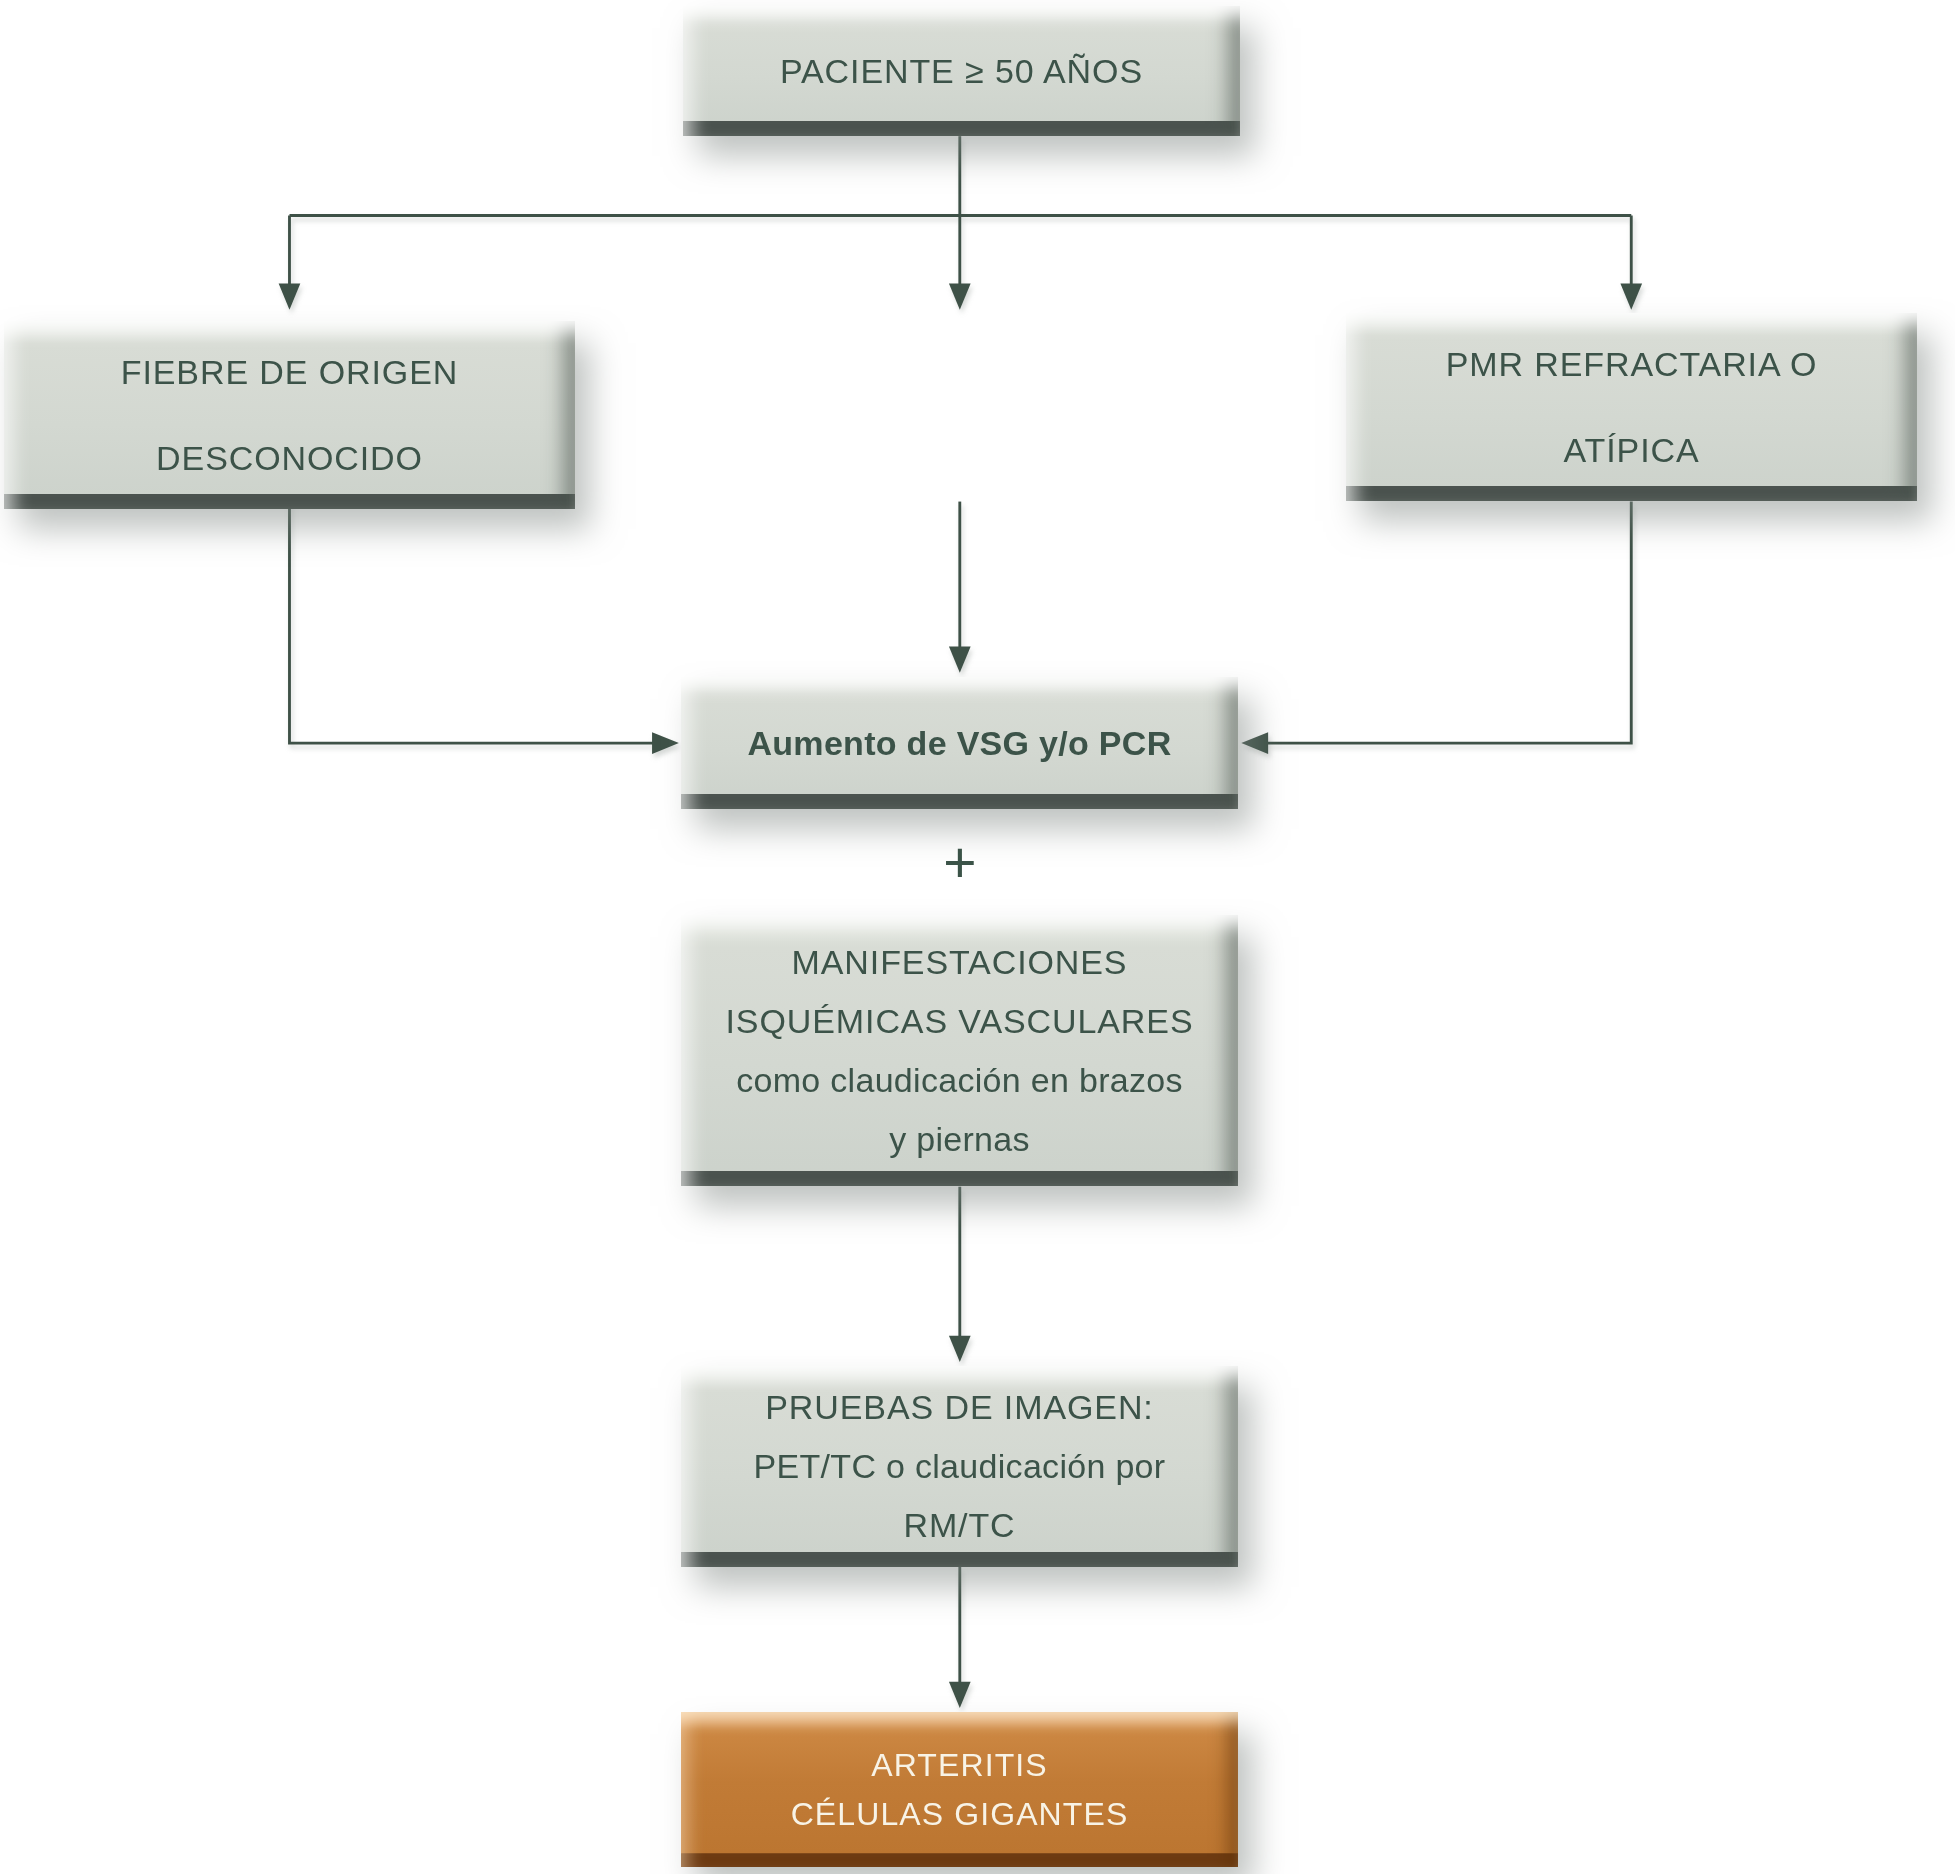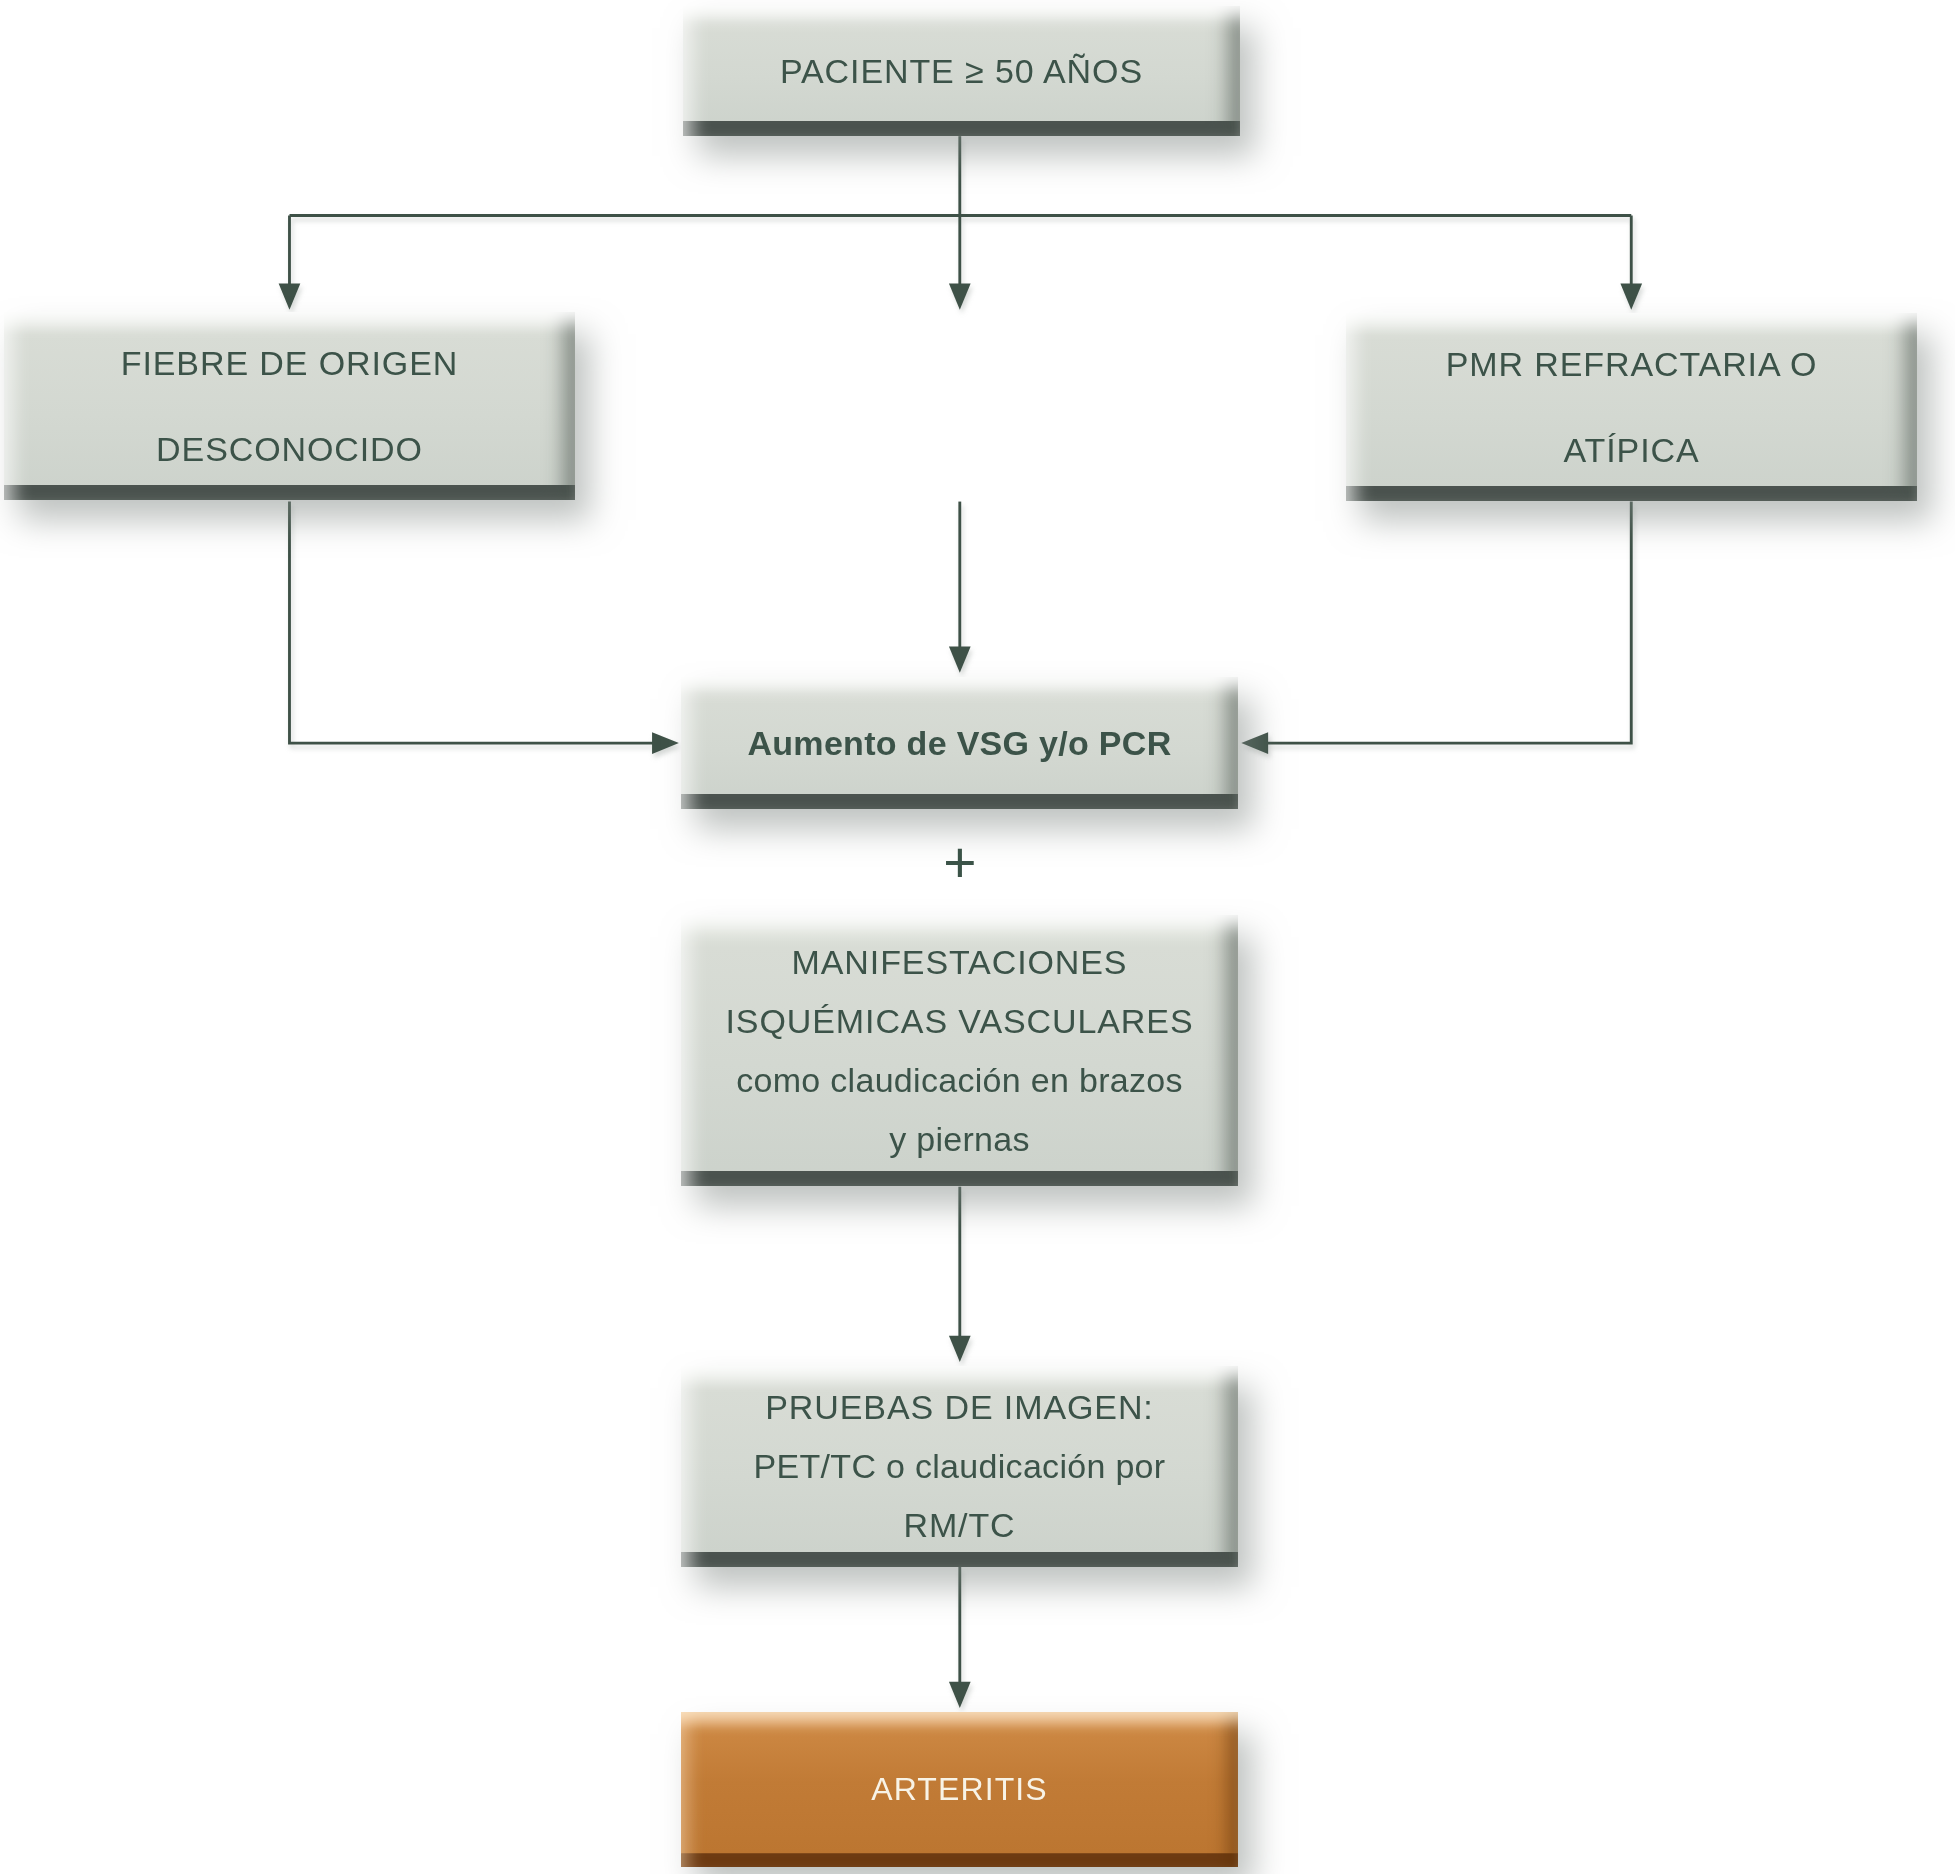--- a/index.html
+++ b/index.html
@@ -82,21 +82,21 @@
       <polygon points="2221,1282 2221,1320 2174,1301"></polygon>
       <polygon points="1662,2339 1700,2339 1681,2385"></polygon>
       <polygon points="1662,2945 1700,2945 1681,2991"></polygon>
     </g>
   </svg>
 
   <div class="node single fs60" style="left:683px; top:5.7px; width:557px; height:130px;">
     <span class="line">PACIENTE ≥ 50 AÑOS</span>
   </div>
 
-  <div class="node lh-wide fs60" style="left:4px; top:312px; width:571px; height:188px;">
+  <div class="node lh-wide fs60" style="left:4px; top:321px; width:571px; height:188px;">
     <span class="line">FIEBRE DE ORIGEN</span>
     <span class="line">DESCONOCIDO</span>
   </div>
 
 
   <div class="node lh-wide fs60" style="left:1346px; top:313px; width:571px; height:188px;">
     <span class="line">PMR REFRACTARIA O</span>
     <span class="line">ATÍPICA</span>
   </div>
 
@@ -114,16 +114,17 @@
   </div>
 
   <div class="node lh-mid fs60" style="left:681px; top:1366px; width:557px; height:201px;">
     <span class="line">PRUEBAS DE IMAGEN:</span>
     <span class="line" style="letter-spacing:0.3px;">PET/TC o claudicación por</span>
     <span class="line">RM/TC</span>
   </div>
 
   <div class="node accent" style="left:681px; top:1712px; width:557px; height:155px;">
     <span class="line">ARTERITIS</span>
+    <span class="line">CÉLULAS GIGANTES</span>
   </div>
 
 </div>
 
 
 </body></html>

